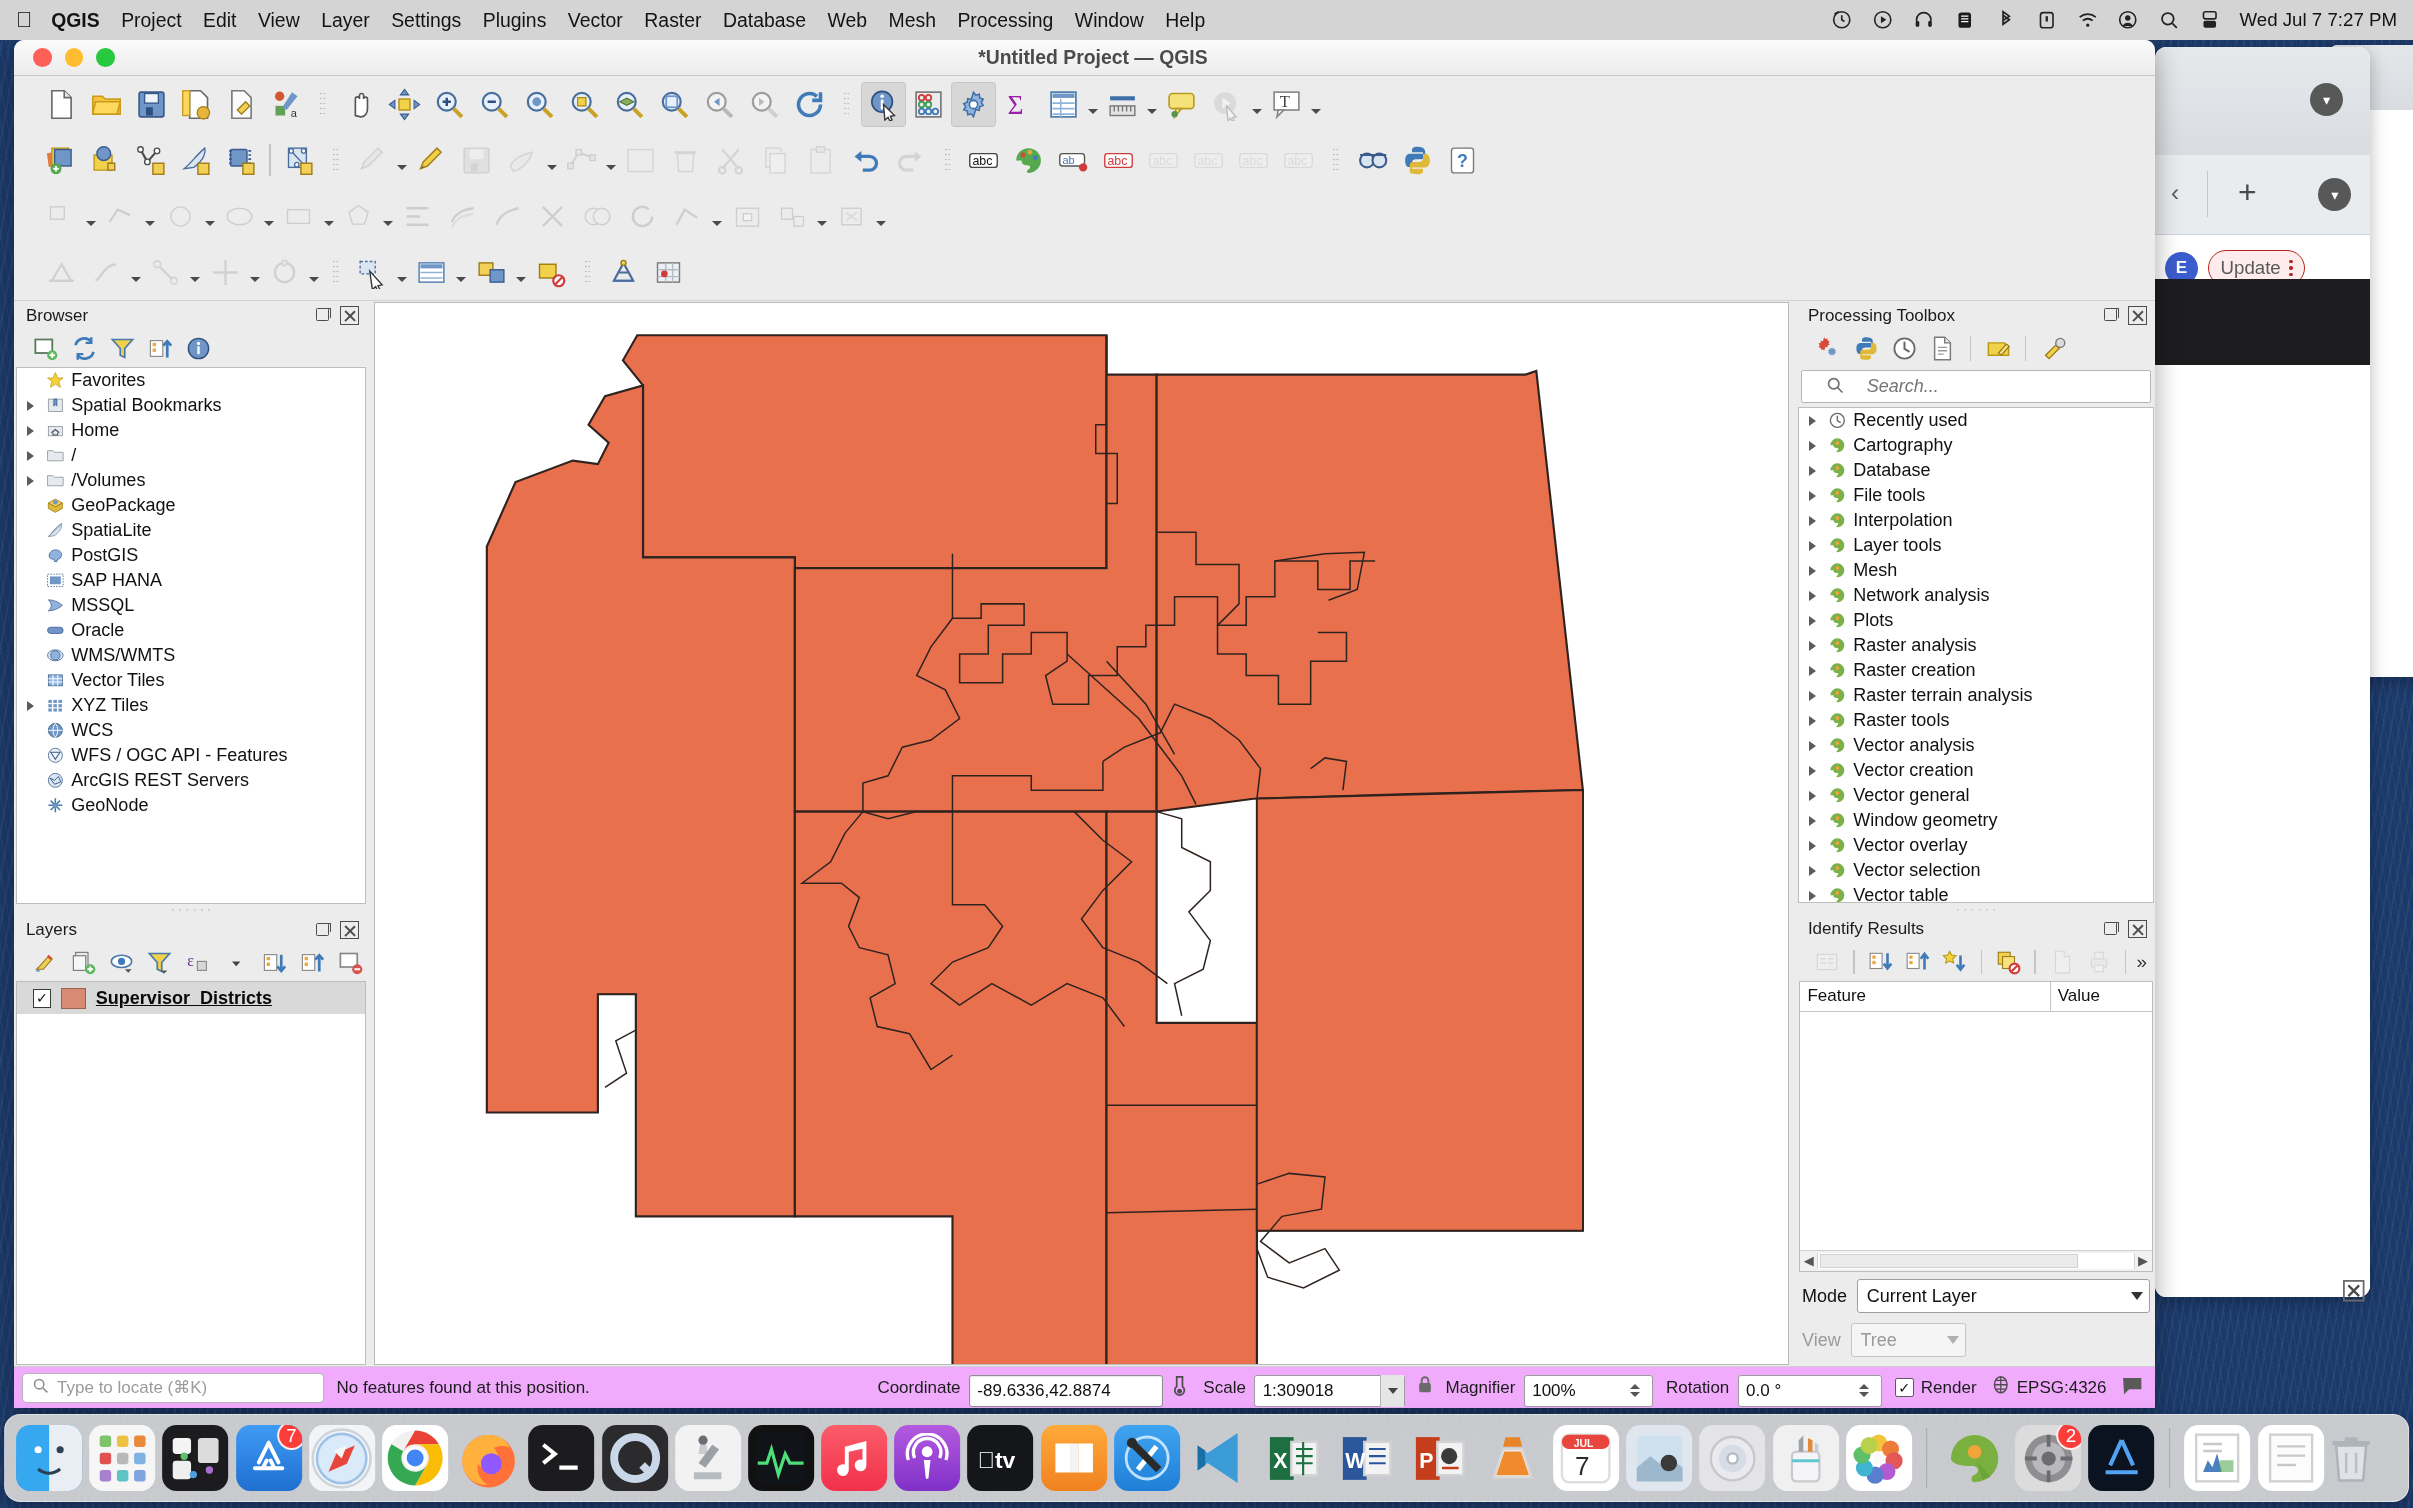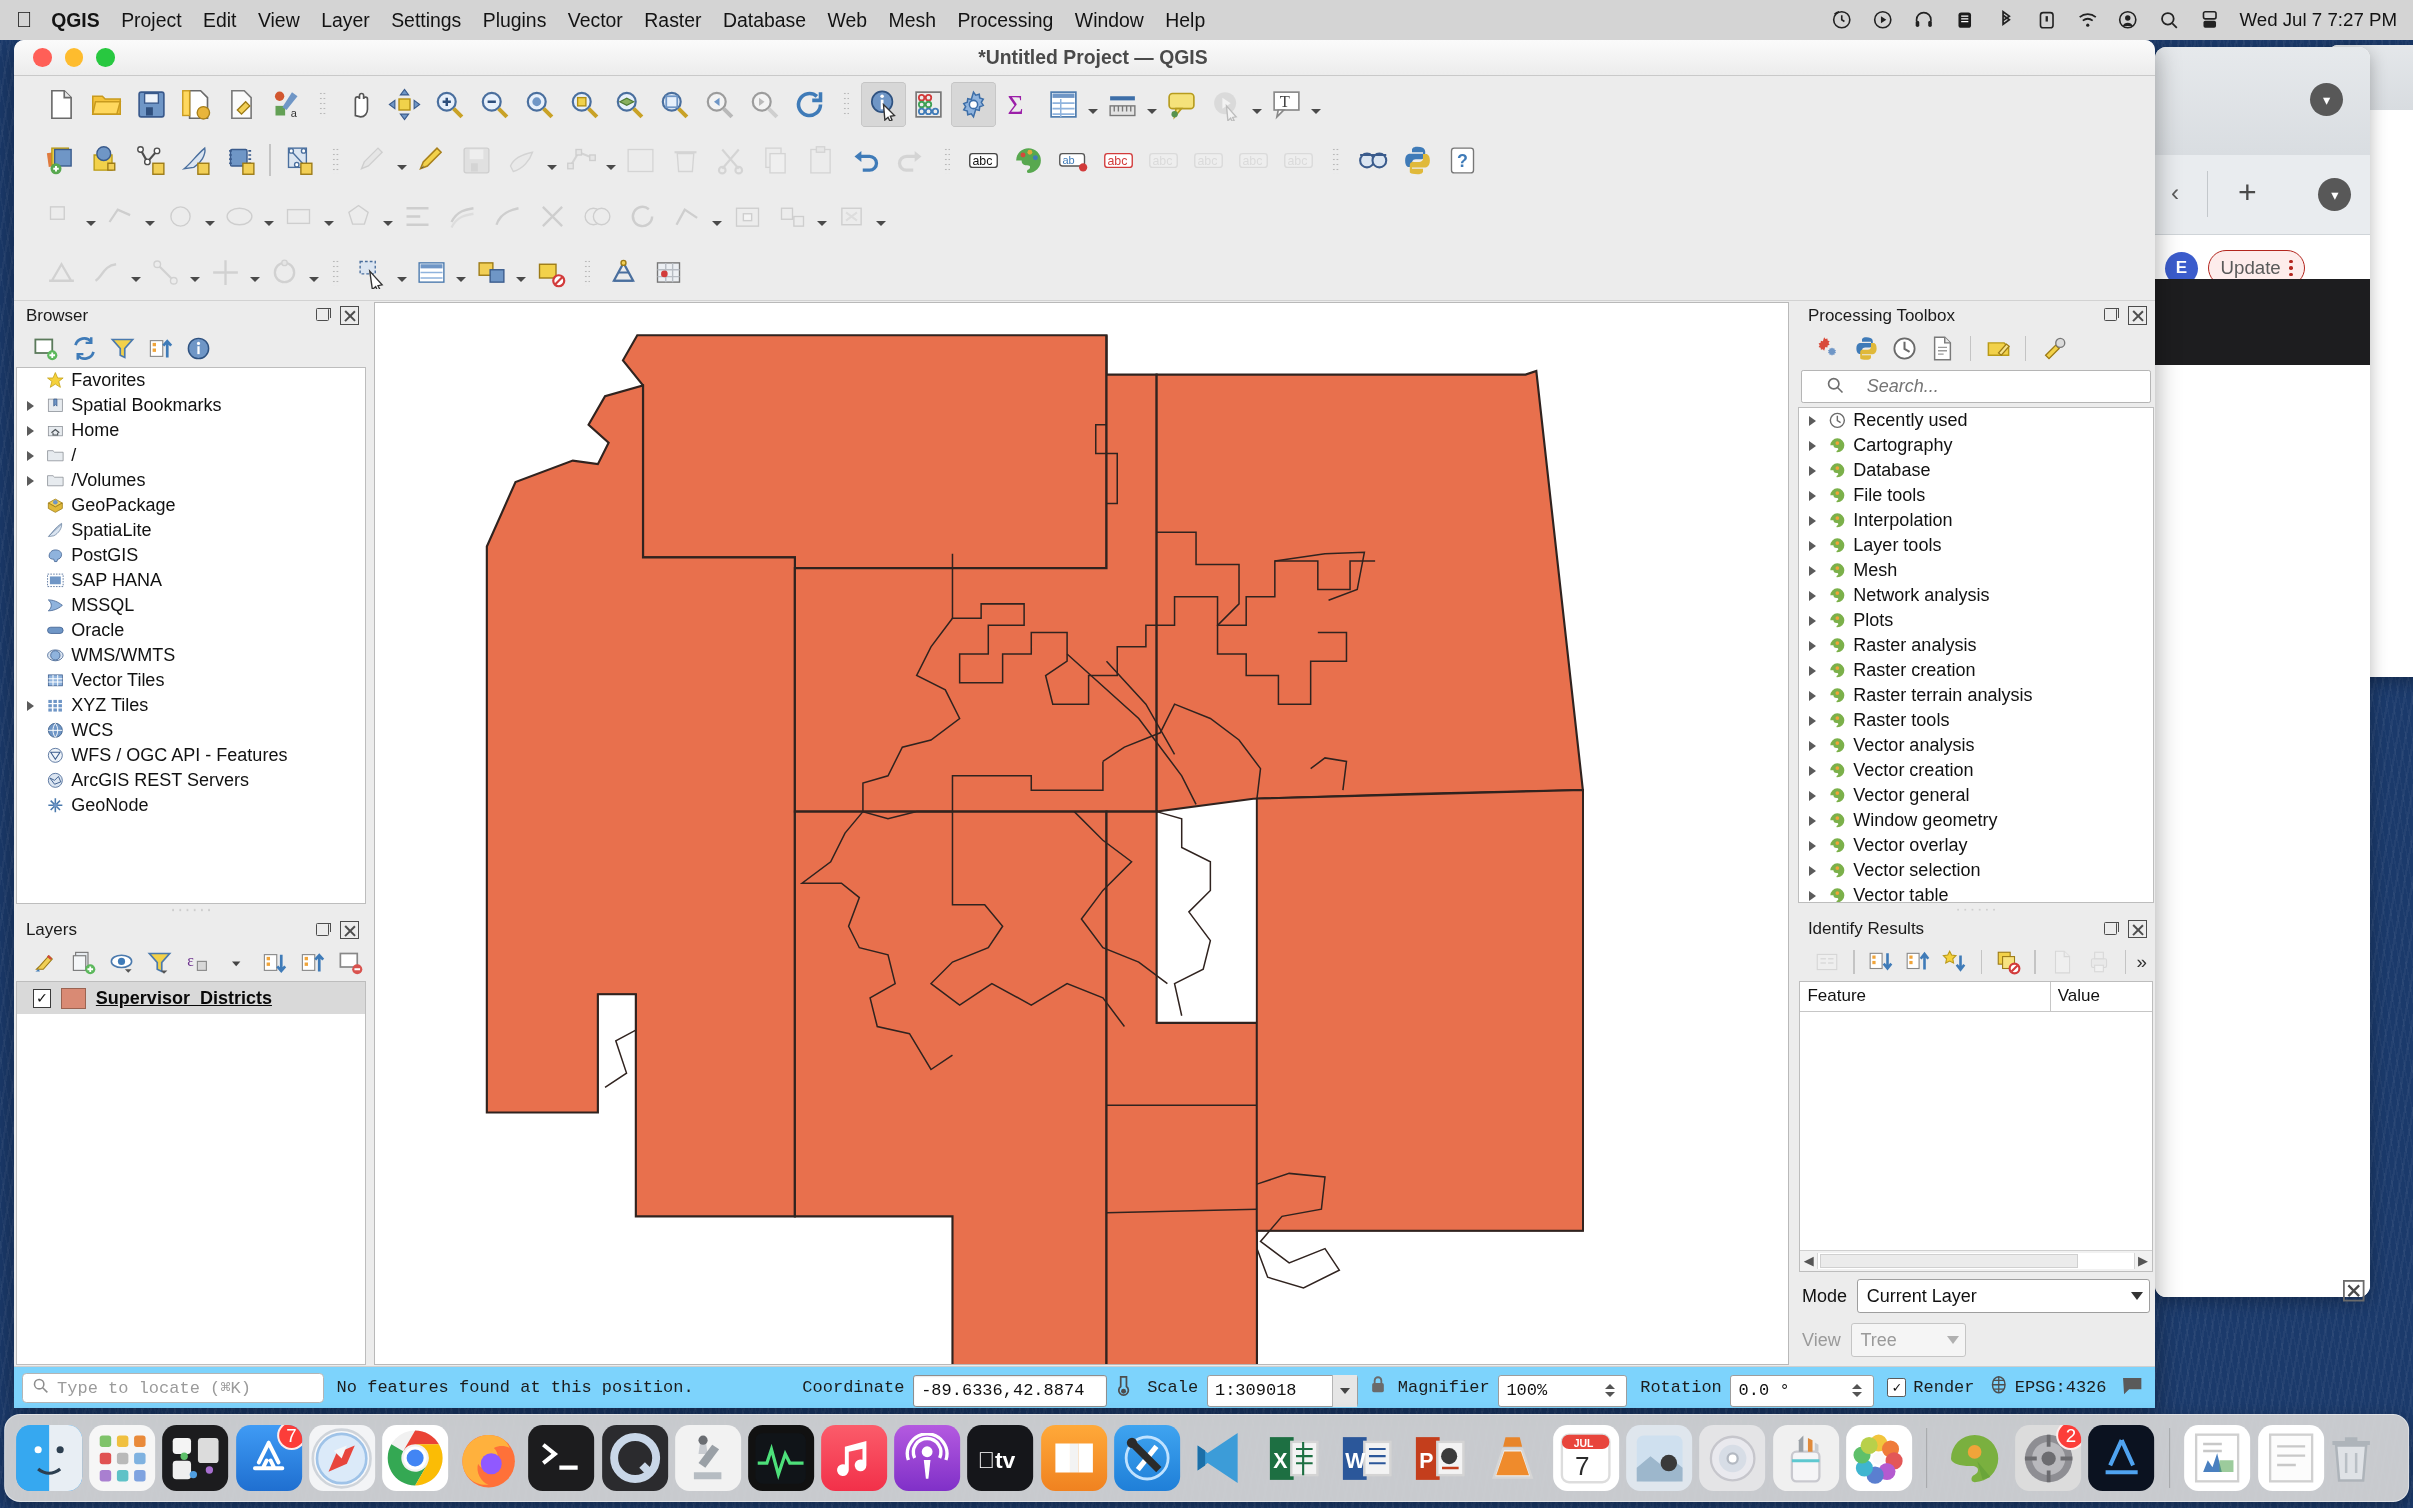--- a/index.html
+++ b/index.html
@@ -191,22 +191,22 @@
     display:flex; align-items:center; padding: 0 5.7px 0 8.6px; font-size:18px; color:#111;
   }
   .combo .arrow { margin-left:auto; width:0;height:0;border-left:6.5px solid transparent;border-right:6.5px solid transparent;border-top:8px solid #333; }
   .combo.disabled { color:#9a9a9a; background:#f5f5f5; border-color:#c5c5c5; }
   .combo.disabled .arrow { border-top-color:#b0b0b0; }
   .mode-row .lbl.dim { color:#9a9a9a; }
   .view-row .combo { flex:0 0 115px; }
 
   
   .statusbar {
-    height: 42px; background:#7dd3fc; border-top:0.7px solid #cfcfcf;
-    display:flex; align-items:center; gap: 0; padding: 0 7.2px; font-size: 17px; color:#1c1c1c;font-family:Liberation Mono, monospace;
+    height: 42px; background:#f0abfc; border-top:0.7px solid #cfcfcf;
+    display:flex; align-items:center; gap: 0; padding: 0 7.2px; font-size: 17px; color:#1c1c1c;
   }
   .locate {
     width: 302px; height: 30px; background:#fff; border:0.7px solid #b4b4b4; border-radius:4.3px;
     display:flex; align-items:center; gap: 7.2px; padding: 0 8.6px; color:#9b9b9b; font-size:17px;
     margin-right: 13px;
   }
   .sb-msg { color:#1c1c1c; }
   .sb-spacer { flex:1; }
   .sb-lbl { margin: 0 8.6px 0 0; white-space:nowrap; }
   .sb-field {

